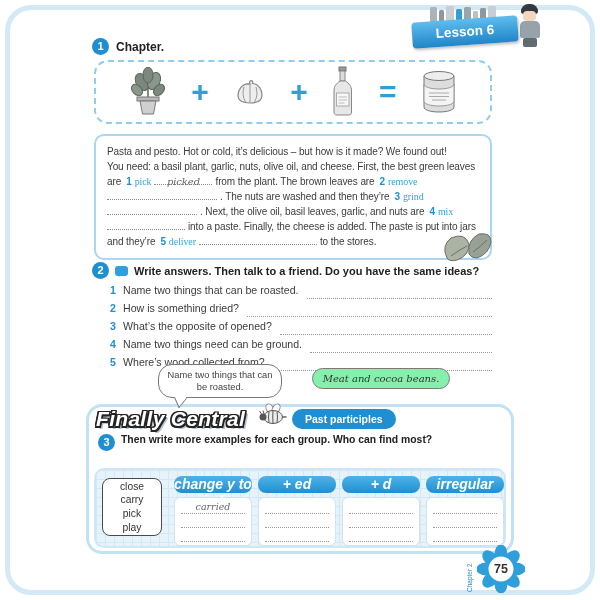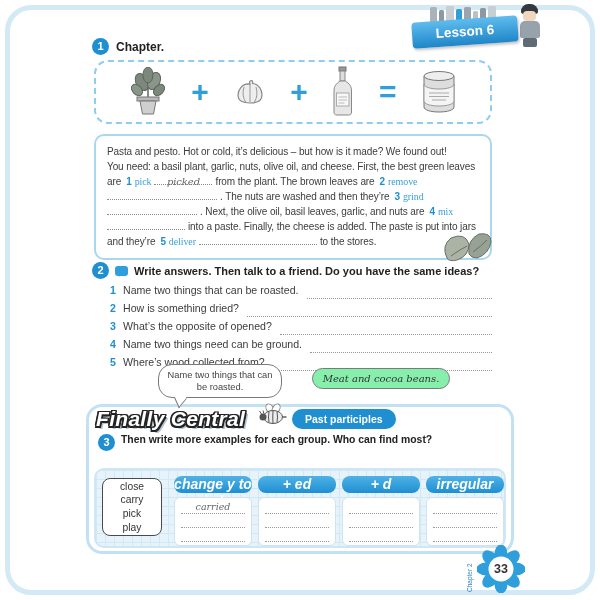--- a/index.html
+++ b/index.html
@@ -302,14 +302,14 @@
       <g transform="rotate(270 24 24)">
           <ellipse cx="24" cy="9" rx="6.5" ry="9.5"></ellipse>
         </g>
       <g transform="rotate(315 24 24)">
           <ellipse cx="24" cy="9" rx="6.5" ry="9.5"></ellipse>
         </g>
     </g>
     <circle cx="24" cy="24" r="12.5" fill="#fff"></circle>
   </svg>
 </span>
-<div class="abs pagenum">33</div>
+<div class="abs pagenum">75</div>
 <div class="abs chapter">Chapter 2</div>
 
 </body></html>

